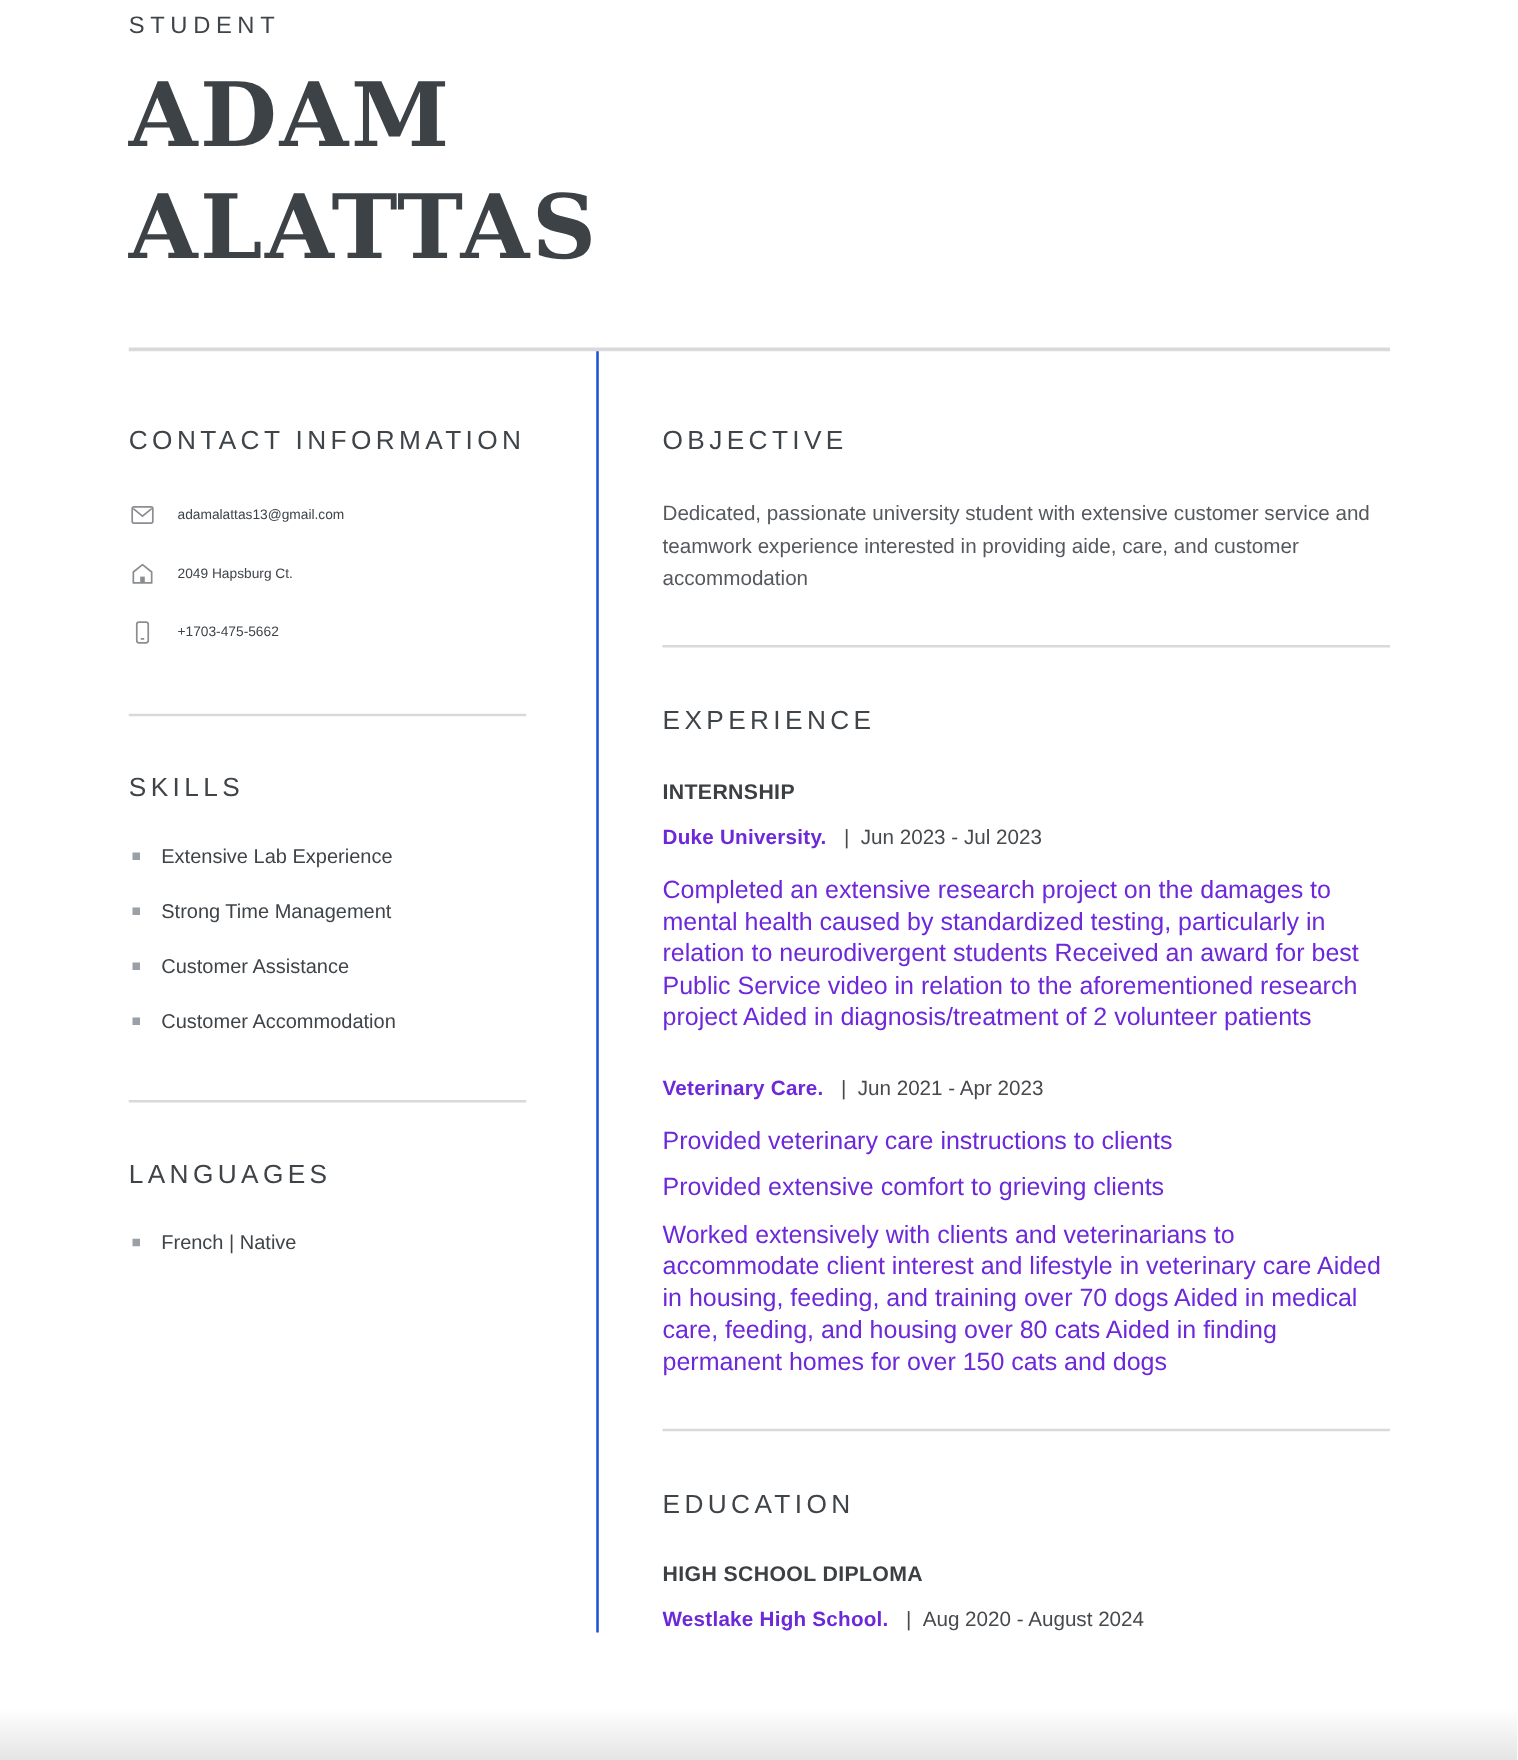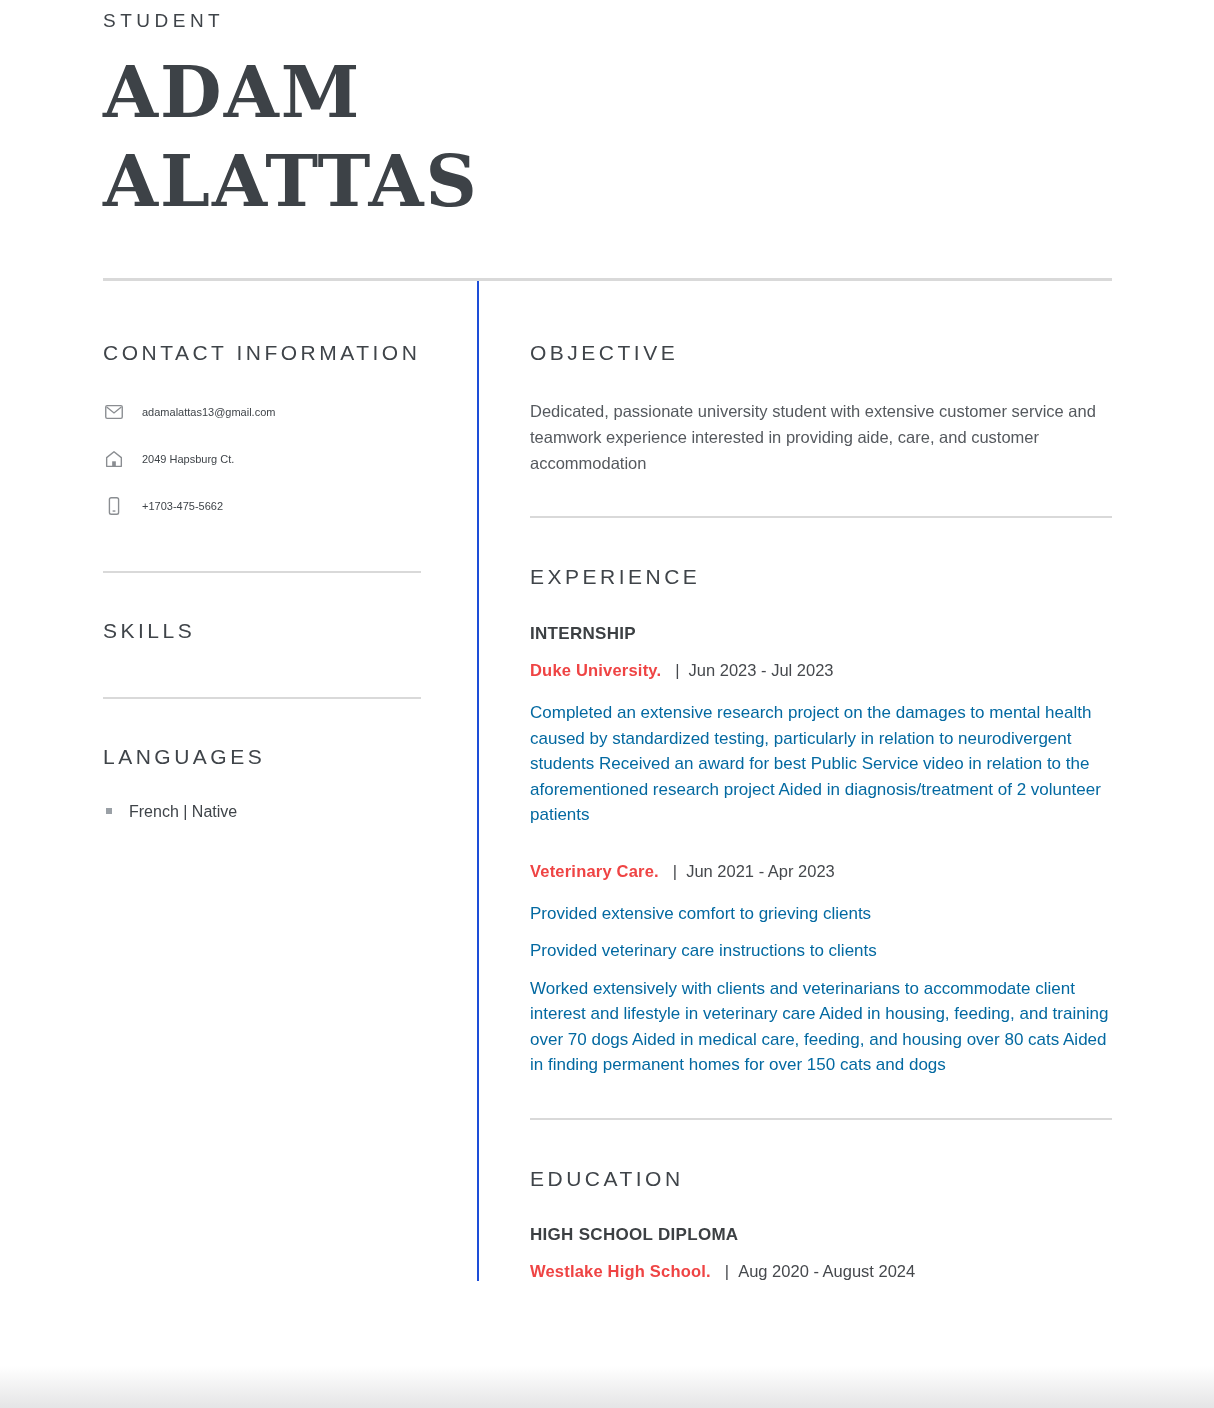--- a/index.html
+++ b/index.html
@@ -114,31 +114,31 @@
   .entry-role {
     margin-top: 35px;
     font-size: 17px;
     font-weight: 700;
     letter-spacing: 0.3px;
     color: #3c4043;
   }
   .entry-line { margin-top: 17px; font-size: 16.5px; }
   .entry-line .org {
     font-weight: 700;
-    color: #ef4444;
+    color: #6d28d9;
     letter-spacing: 0.2px;
   }
   .entry-line .sep { color: #46494d; margin: 0 9px 0 14px; }
   .entry-line .dates { color: #46494d; }
   .entry-desc { max-width: 582px; }
   .entry-desc p {
     margin-top: 12px;
-    font-size: 17px;
+    font-size: 20px;
     line-height: 25.5px;
-    color: #0369a1;
+    color: #6d28d9;
   }
   .entry-desc p:first-child { margin-top: 20px; }
   .entry-block.second { margin-top: 34px; }
   .edu-rule { margin-top: 52px; }
   .edu-degree {
     margin-top: 34px;
     font-size: 17px;
     font-weight: 700;
     letter-spacing: 0.3px;
     color: #3c4043;
@@ -196,20 +196,26 @@
               <path d="M10.5 17.5 L13.5 17.5"></path>
             </svg>
           </span>
           <span class="ctext">+1703-475-5662</span>
         </div>
       </div>
 
       <div class="rule"></div>
 
       <div class="section-title after-rule">SKILLS</div>
+      <ul class="bullet-list">
+        <li>Extensive Lab Experience</li>
+        <li>Strong Time Management</li>
+        <li>Customer Assistance</li>
+        <li>Customer Accommodation</li>
+      </ul>
 
       <div class="rule"></div>
 
       <div class="section-title after-rule">LANGUAGES</div>
       <ul class="bullet-list">
         <li>French | Native</li>
       </ul>
 
     </div>
 
@@ -230,22 +236,22 @@
         <div class="entry-desc">
           <p>Completed an extensive research project on the damages to mental health caused by standardized testing, particularly in relation to neurodivergent students Received an award for best Public Service video in relation to the aforementioned research project Aided in diagnosis/treatment of 2 volunteer patients</p>
         </div>
       </div>
 
       <div class="entry-block second">
         <div class="entry-line">
           <span class="org">Veterinary Care.</span><span class="sep">|</span><span class="dates">Jun 2021 - Apr 2023</span>
         </div>
         <div class="entry-desc">
+          <p>Provided veterinary care instructions to clients</p>
           <p>Provided extensive comfort to grieving clients</p>
-          <p>Provided veterinary care instructions to clients</p>
           <p>Worked extensively with clients and veterinarians to accommodate client interest and lifestyle in veterinary care Aided in housing, feeding, and training over 70 dogs Aided in medical care, feeding, and housing over 80 cats Aided in finding permanent homes for over 150 cats and dogs</p>
         </div>
       </div>
 
       <div class="rule edu-rule"></div>
 
       <div class="section-title after-rule">EDUCATION</div>
 
       <div class="entry-block">
         <div class="edu-degree">HIGH SCHOOL DIPLOMA</div>

